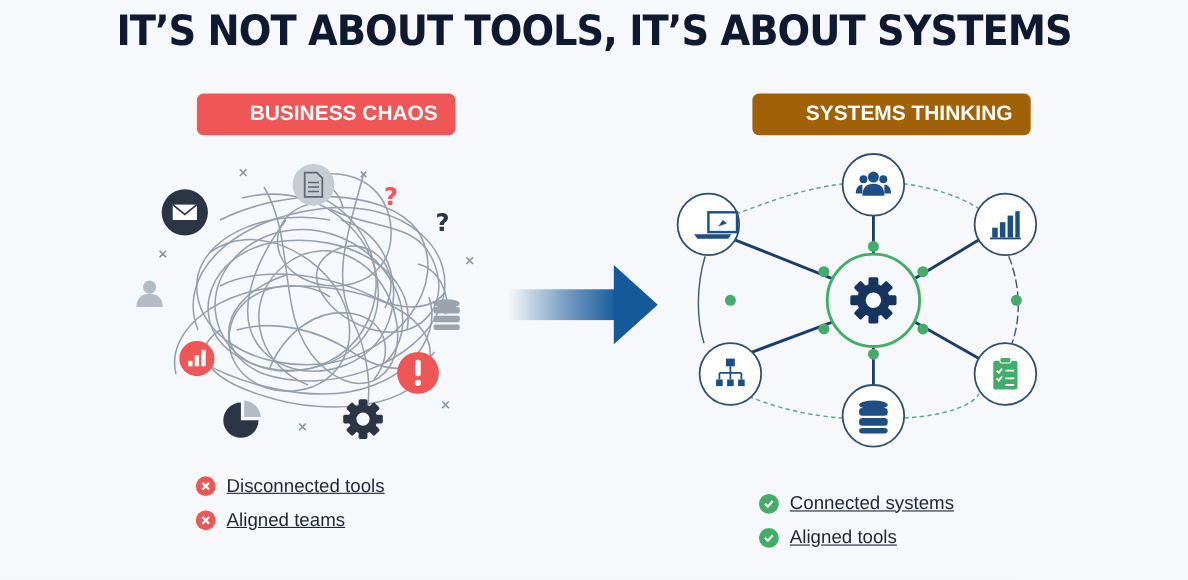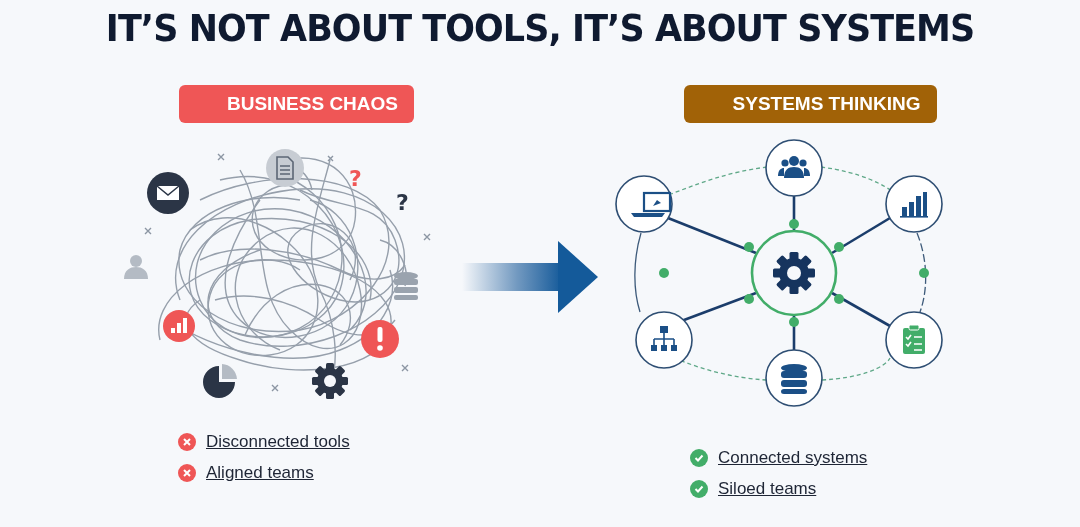--- a/index.html
+++ b/index.html
@@ -273,15 +273,15 @@
         </svg>
       </span>
     <span class="txt">Connected systems</span>
   </div>
   <div class="row">
     <span class="mark" style="background:#42ad69">
         <svg width="10" height="10">
           <path d="M1.5,5 L4,7.5 L8.5,2.5" fill="none" stroke="#fff" stroke-width="2"></path>
         </svg>
       </span>
-    <span class="txt">Siloed teams</span>
+    <span class="txt">Aligned tools</span>
   </div>
 </div>
 
 </body></html>

